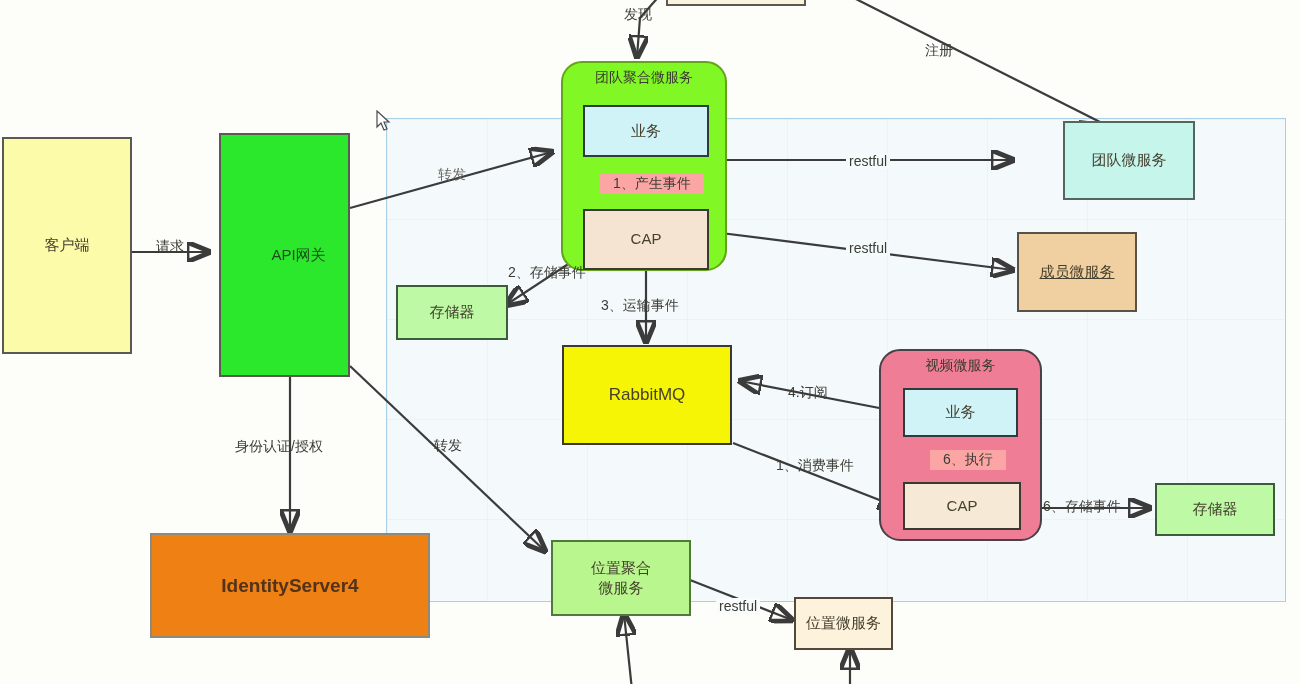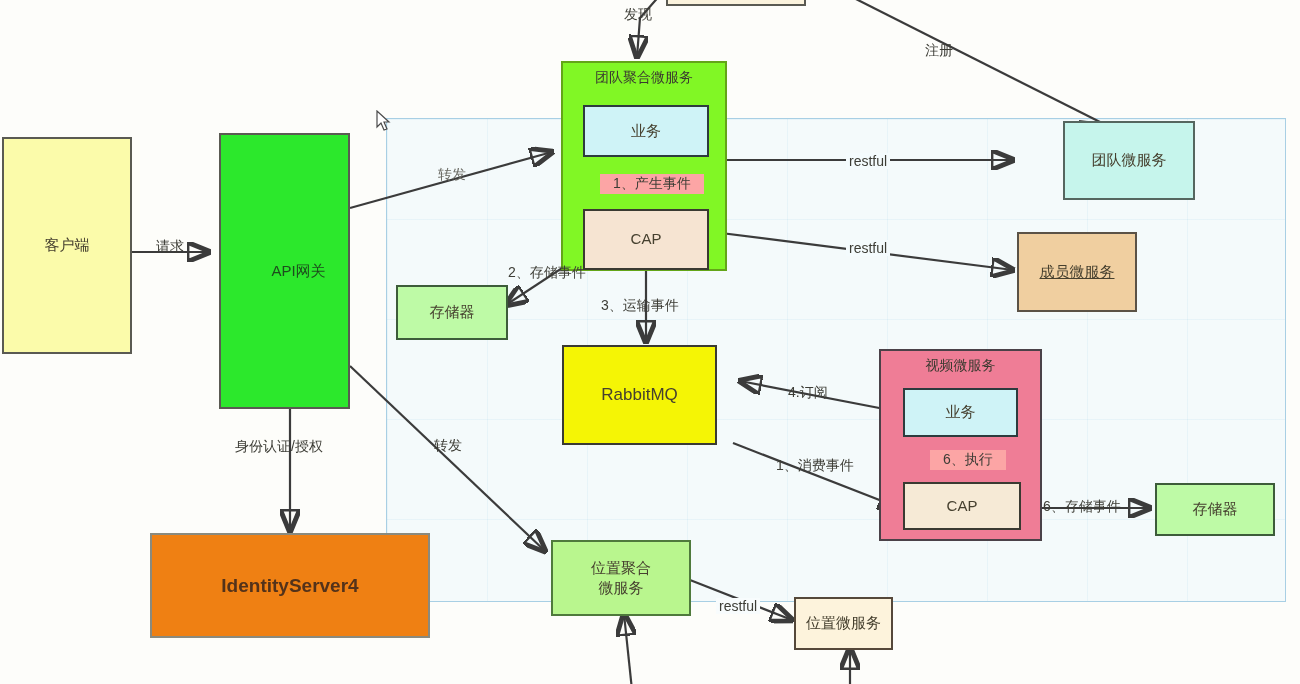--- a/index.html
+++ b/index.html
@@ -30,21 +30,21 @@
     border:2px solid #5a5a52;
     display:flex;
     align-items:center;
     justify-content:center;
     text-align:center;
     font-size:15px;
     color:#46402f;
     line-height:1.35;
     white-space:pre-line;
   }
-  .node.grp{align-items:flex-start;padding-top:6px;}
+  .node.grp{align-items:flex-start;padding-top:6px;border-radius:21px;}
   .grp-title{
     position:absolute;left:0;right:0;top:5px;
     text-align:center;font-size:14px;color:#3a3a30;
   }
 
   
   .lbl{
     position:absolute;
     font-size:14px;
     color:#3d3d36;
@@ -111,21 +111,21 @@
   </svg>
 
   <div class="node" style="left:666px;top:-34px;width:140px;height:40px;background:#fbf3dd;">
     <span></span>
   </div>
 
   <div class="node" style="left:2px;top:137px;width:130px;height:217px;background:#fbfbaa;">
     <span>客户端</span>
   </div>
 
-  <div class="node" style="left:219px;top:133px;width:131px;height:276px;background:#2ce82c;color:#1d4d1d;padding-left:28px;">
+  <div class="node" style="left:219px;top:133px;width:131px;height:244px;background:#2ce82c;color:#1d4d1d;padding-left:28px;">
     <span>API网关</span>
   </div>
 
   <div class="node" style="left:150px;top:533px;width:280px;height:105px;background:#ef8013;border-color:#8a8a7e;
               font-weight:bold;font-size:19px;color:#53321a;">
     <span>IdentityServer4</span>
   </div>
 
   <div class="node grp" style="left:561px;top:61px;width:166px;height:210px;background:#81f725;border-color:#63a518;">
     <span class="grp-title">团队聚合微服务</span>
@@ -134,21 +134,21 @@
     <span>业务</span>
   </div>
   <div class="node" style="left:583px;top:209px;width:126px;height:61px;background:#f6e4d2;border-color:#3a3a32;">
     <span>CAP</span>
   </div>
 
   <div class="node" style="left:396px;top:285px;width:112px;height:55px;background:#befaa6;border-color:#3d5c3a;">
     <span>存储器</span>
   </div>
 
-  <div class="node" style="left:562px;top:345px;width:155px;height:100px;background:#f5f505;border-color:#3a3a32;font-size:17px;">
+  <div class="node" style="left:562px;top:345px;width:170px;height:100px;background:#f5f505;border-color:#3a3a32;font-size:17px;">
     <span>RabbitMQ</span>
   </div>
 
   <div class="node" style="left:1017px;top:121px;width:132px;height:79px;background:#c6f5ec;border-color:#55665f;margin-left:46px;">
     <span>团队微服务</span>
   </div>
 
   <div class="node" style="left:1017px;top:232px;width:120px;height:80px;background:#f0cfa0;border-color:#5b5246;text-decoration:underline;">
     <span>成员微服务</span>
   </div>

